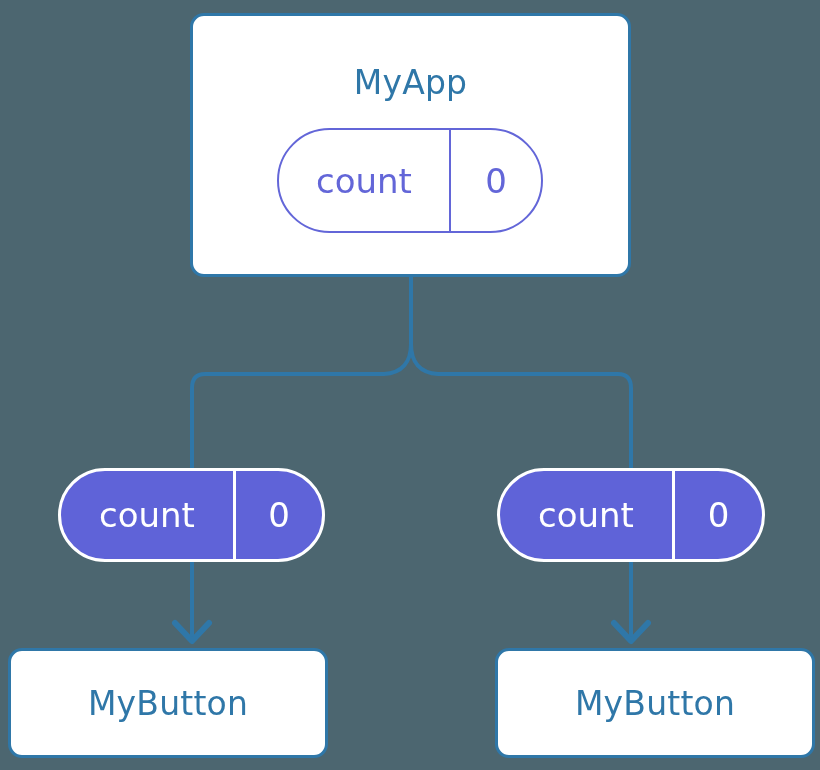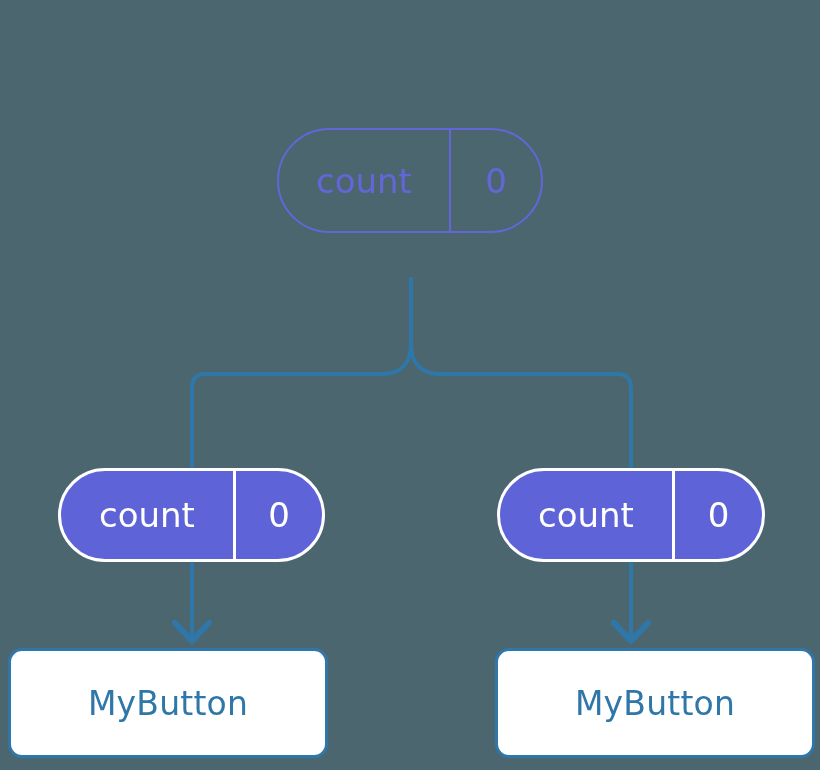--- a/index.html
+++ b/index.html
@@ -160,20 +160,23 @@
              C 627 374 631 379 631 388
              L 631 468" fill="none" stroke="#2f77a8" stroke-width="4" stroke-linecap="butt"></path>
 
     <path d="M 192 562 L 192 641" fill="none" stroke="#2f77a8" stroke-width="4" stroke-linecap="butt"></path>
     <path d="M 175 623 L 192 641 L 209 623" fill="none" stroke="#2f77a8" stroke-width="6" stroke-linecap="round" stroke-linejoin="round"></path>
 
     <path d="M 631 562 L 631 641" fill="none" stroke="#2f77a8" stroke-width="4" stroke-linecap="butt"></path>
     <path d="M 614 623 L 631 641 L 648 623" fill="none" stroke="#2f77a8" stroke-width="6" stroke-linecap="round" stroke-linejoin="round"></path>
   </svg>
 
+  <div class="node-box" id="myapp-box">
+    <div class="node-title">MyApp</div>
+  </div>
 
   <div class="pill outlined" id="myapp-state-pill">
     <div class="pill-key">count</div>
     <div class="pill-val">0</div>
   </div>
 
   <div class="pill filled" id="pill-left">
     <div class="pill-key">count</div>
     <div class="pill-val">0</div>
   </div>

